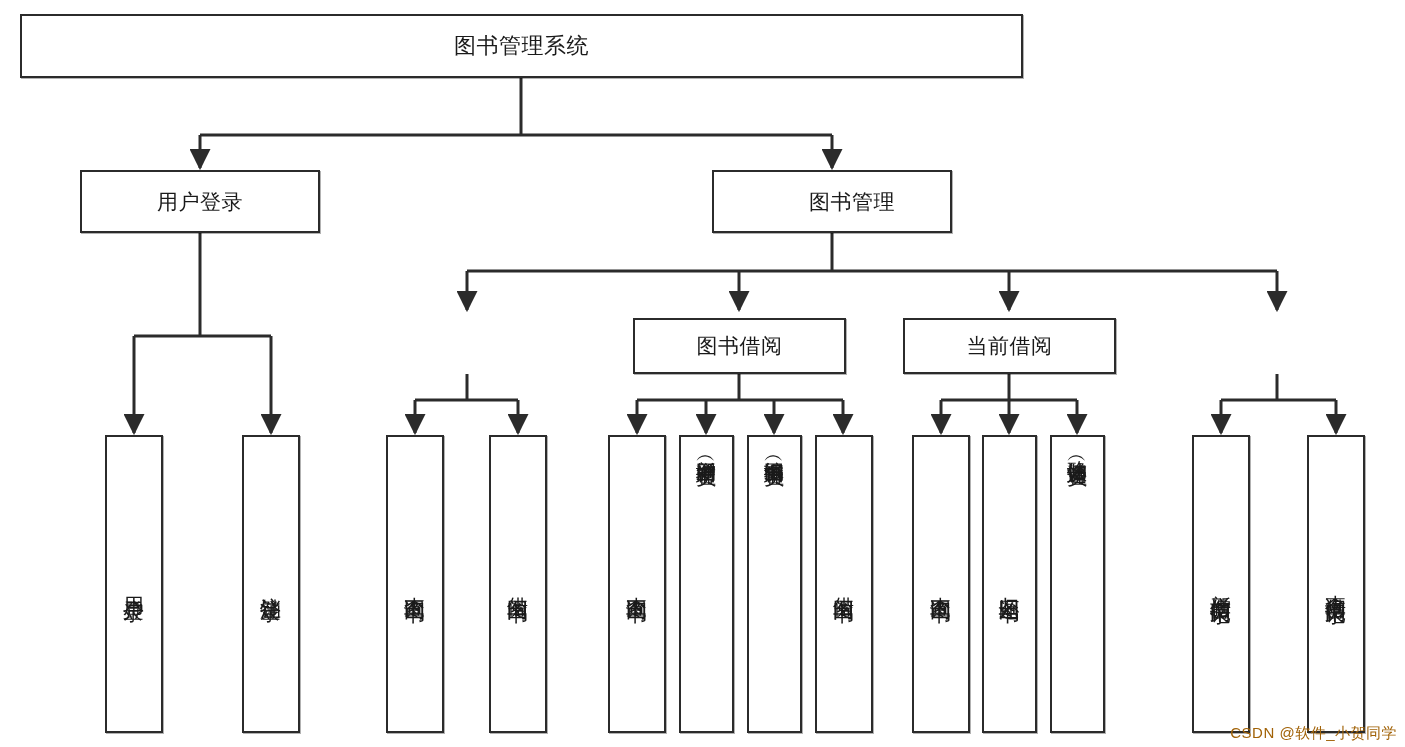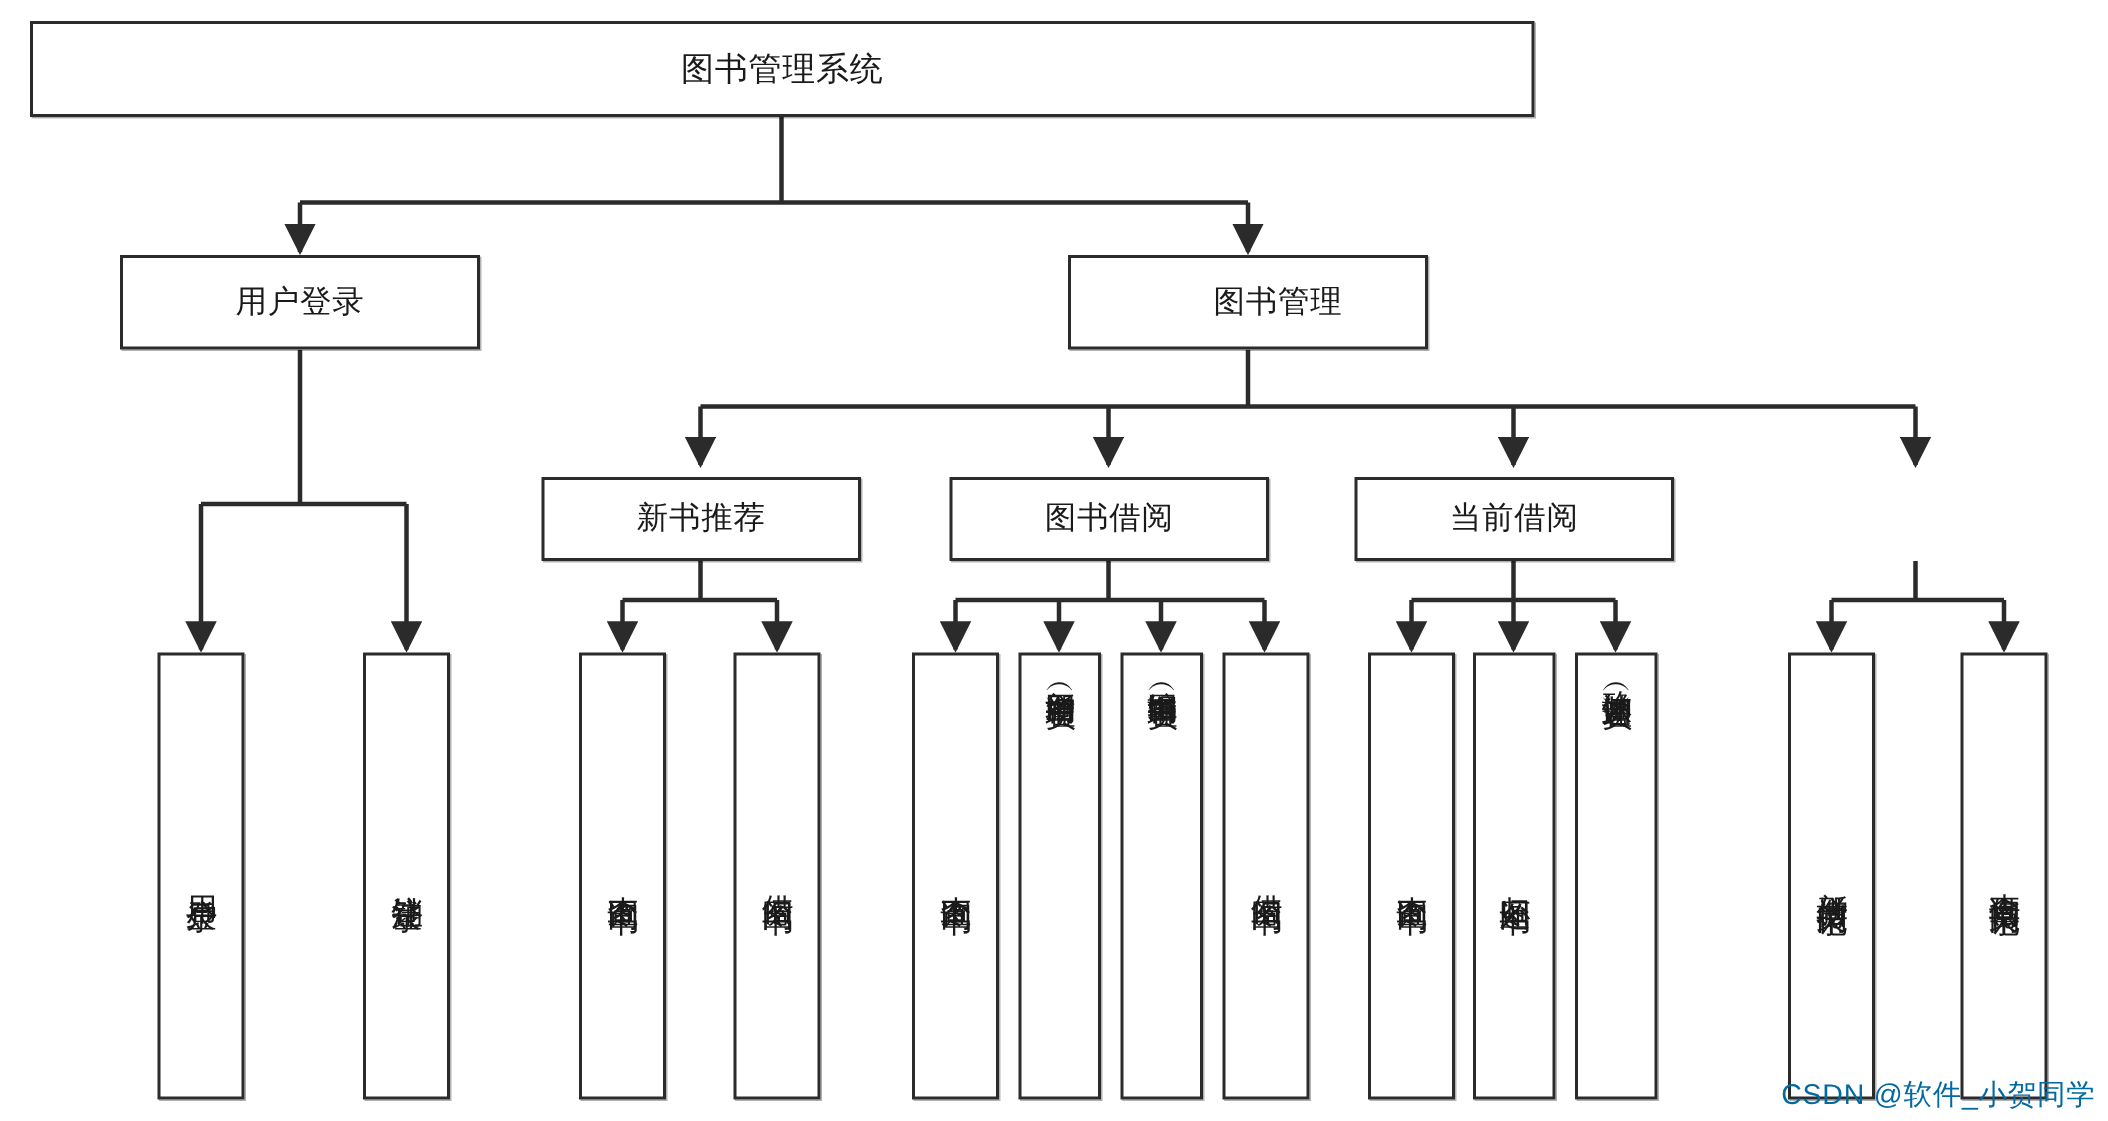--- a/index.html
+++ b/index.html
@@ -69,22 +69,22 @@
     font-size: 20px;
     letter-spacing: 1px;
   }
   .node.vertical.top-aligned {
     align-items: flex-start;
   }
   .watermark {
     position: absolute;
     right: 8px;
     bottom: 4px;
-    font-size: 19px;
-    color: #0369a1;
+    font-size: 15px;
+    color: #a16207;
     font-family: "Liberation Sans", "DejaVu Sans", sans-serif;
     white-space: nowrap;
     z-index: 5;
     letter-spacing: 0.5px;
   }
 </style>
 </head>
 <body>
 
 <div id="diagram-root">
@@ -144,23 +144,20 @@
   </div>
 
   <div class="node horizontal" style="left:80px; top:170px; width:240px; height:63px;">
     <span class="node-label">用户登录</span>
   </div>
 
   <div class="node horizontal" style="left:712px; top:170px; width:240px; height:63px;padding-left:40px;">
     <span class="node-label">图书管理</span>
   </div>
 
-  <div class="node horizontal" style="left:361px; top:318px; width:213px; height:56px;">
-    <span class="node-label">新书推荐</span>
-  </div>
 
   <div class="node horizontal" style="left:903px; top:318px; width:213px; height:56px;">
     <span class="node-label">当前借阅</span>
   </div>
 
   <div class="node horizontal" style="left:633px; top:318px; width:213px; height:56px;">
     <span class="node-label">图书借阅</span>
   </div>
 
 

